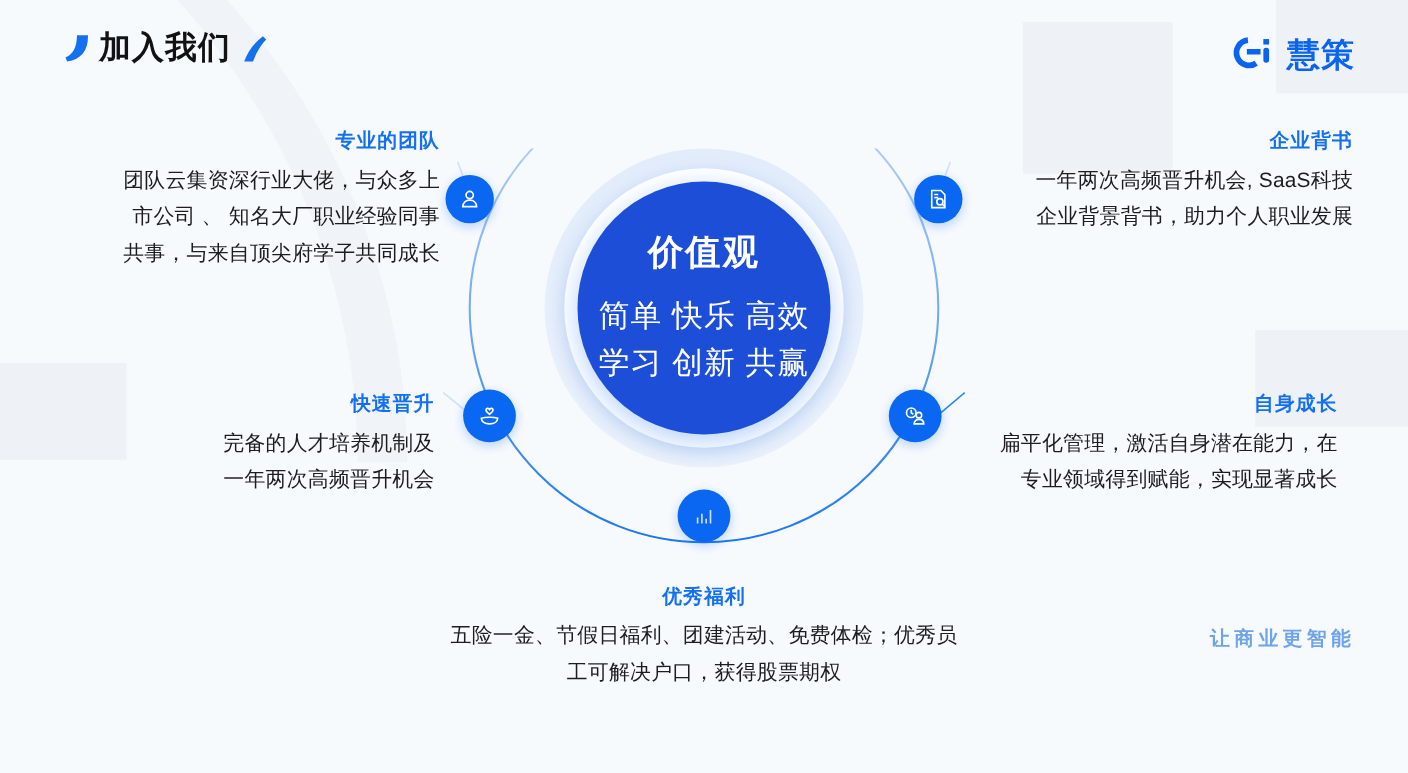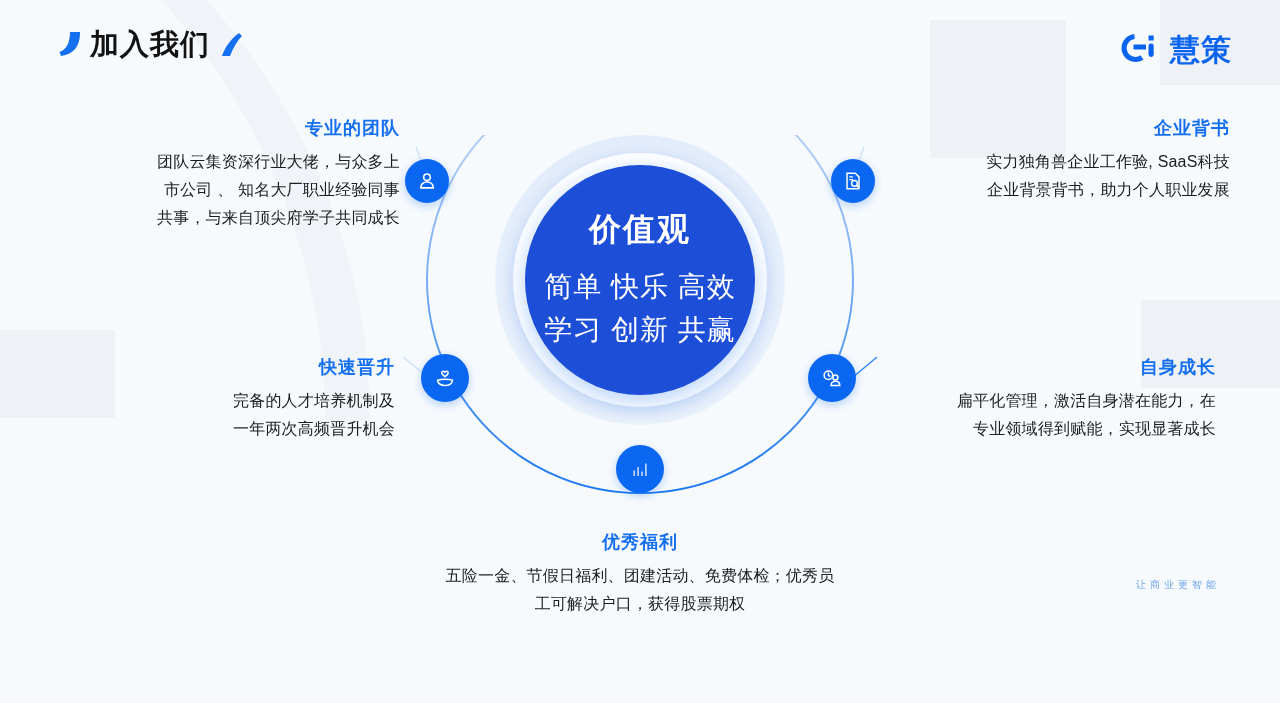--- a/index.html
+++ b/index.html
@@ -82,29 +82,29 @@
   }
   .node.big { width:48px; height:48px; }
 
   
   .block { position:absolute; }
   .block h3 {
     font-size:18px; font-weight:bold; color:#1570f0;
     letter-spacing:1px; margin-bottom:8px; line-height:1.2;
   }
   .block p {
-    font-size:16px; color:#1d1d1f; line-height:1.75; letter-spacing:.2px;
+    font-size:19px; color:#1d1d1f; line-height:1.75; letter-spacing:.2px;
   }
   .ta-right { text-align:right; }
   .ta-left  { text-align:right; }
   .ta-center{ text-align:center; }
 
   .footer {
-    position:absolute; right:60px; bottom:23px;
-    font-size:10px; color:#6fa4ea; letter-spacing:4px; font-weight:normal;
+    position:absolute; right:48px; bottom:23px;
+    font-size:18px; color:#6fa4ea; letter-spacing:4px; font-weight:bold;
   }
 </style>
 </head>
 <body>
 
 <div id="stage">
 
   <div class="bg-arc"></div>
   <div class="bg-arc2"></div>
   <div class="bg-rect r1"></div>
@@ -207,21 +207,21 @@
     <p>
       <span>团队云集资深行业大佬，与众多上</span><br>
       <span>市公司 、 知名大厂职业经验同事</span><br>
       <span>共事，与来自顶尖府学子共同成长</span>
     </p>
   </div>
 
   <div class="block ta-left" style="left:890px; top:118px; width:340px;">
     <h3>企业背书</h3>
     <p>
-      <span>实力独角兽企业工作验, SaaS科技</span><br>
+      <span>一年两次高频晋升机会, SaaS科技</span><br>
       <span>企业背景背书，助力个人职业发展</span>
     </p>
   </div>
 
   <div class="block ta-right" style="left:95px; top:357px; width:300px;">
     <h3>快速晋升</h3>
     <p>
       <span>完备的人才培养机制及</span><br>
       <span>一年两次高频晋升机会</span>
     </p>

